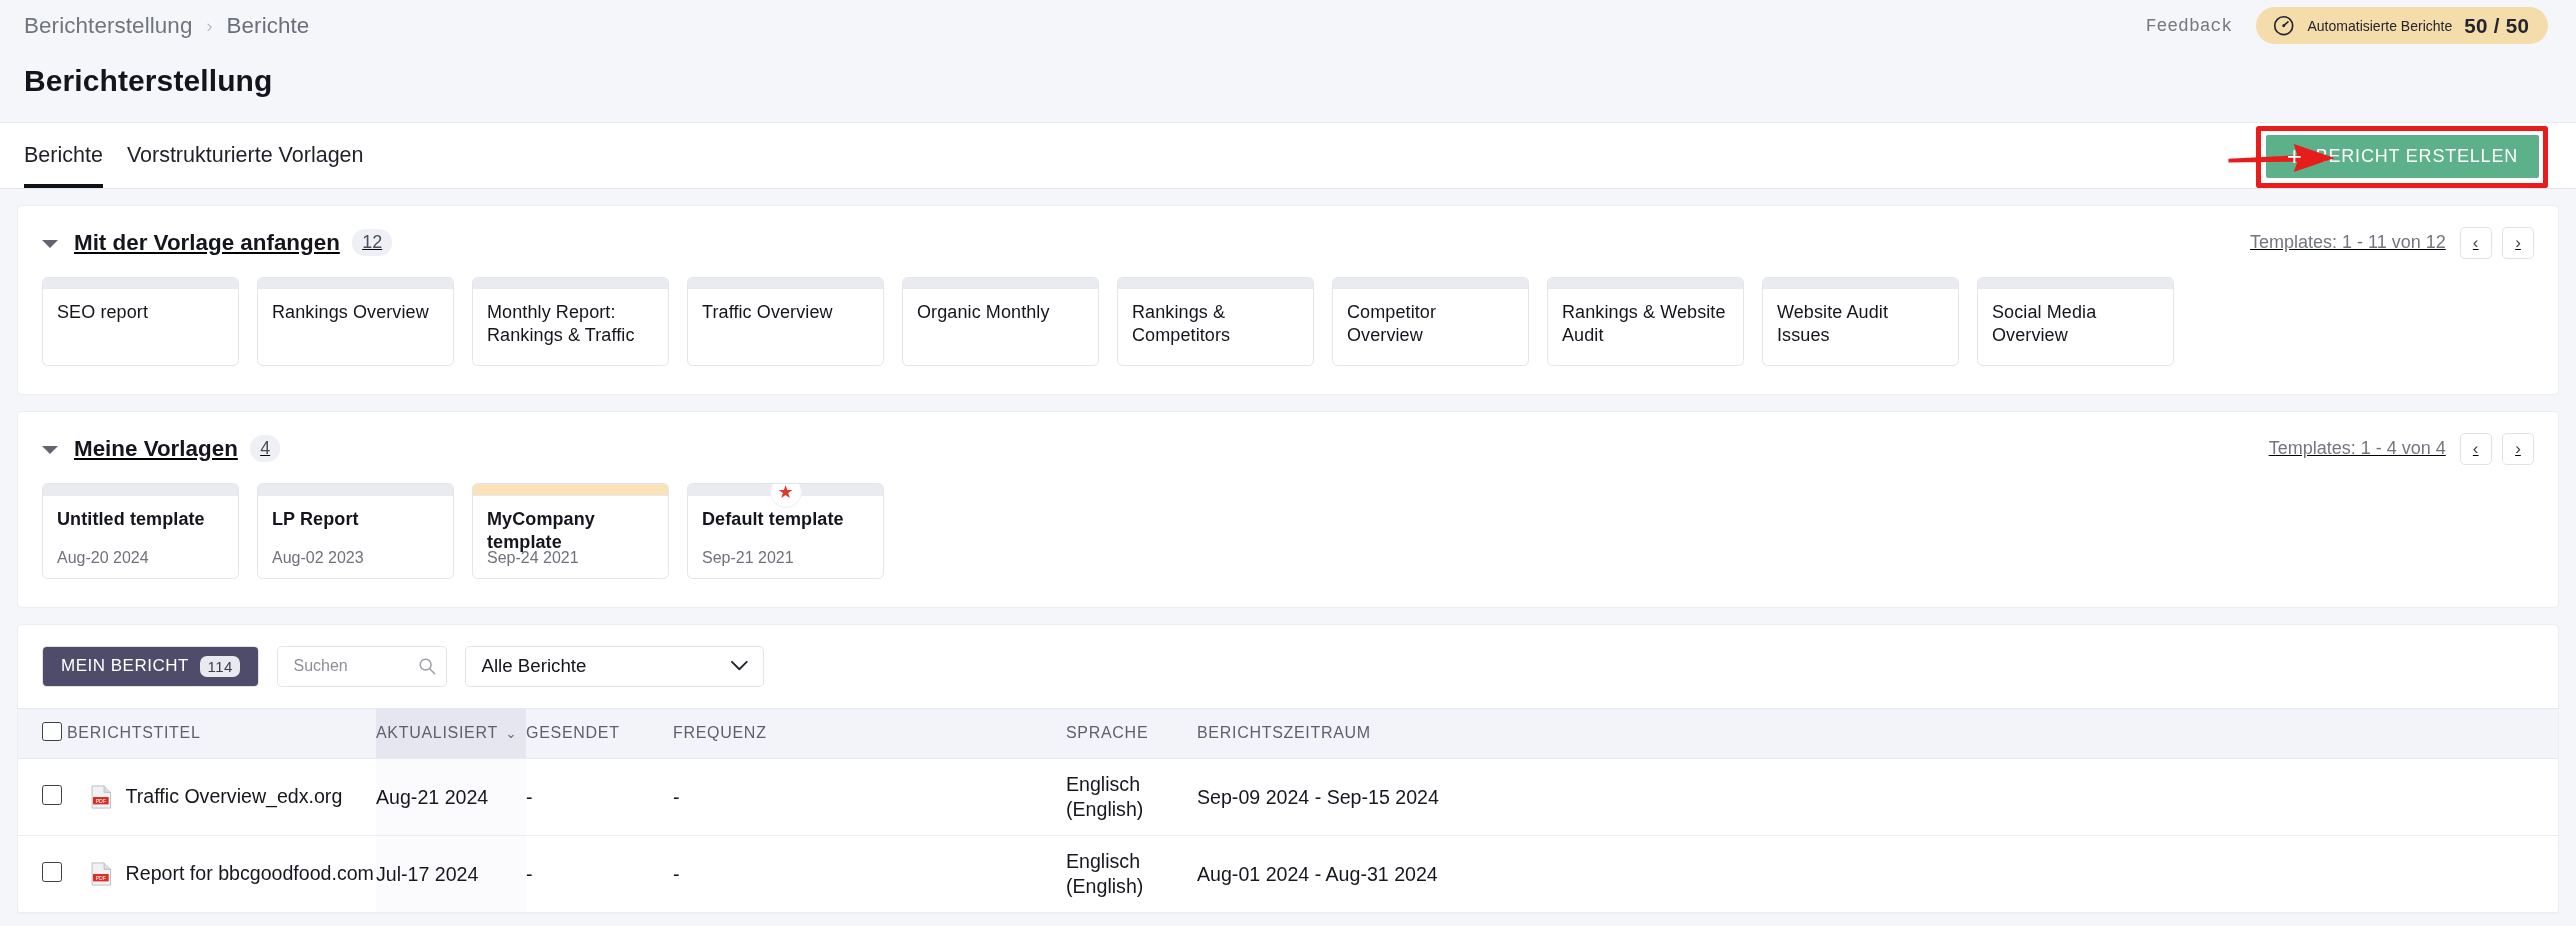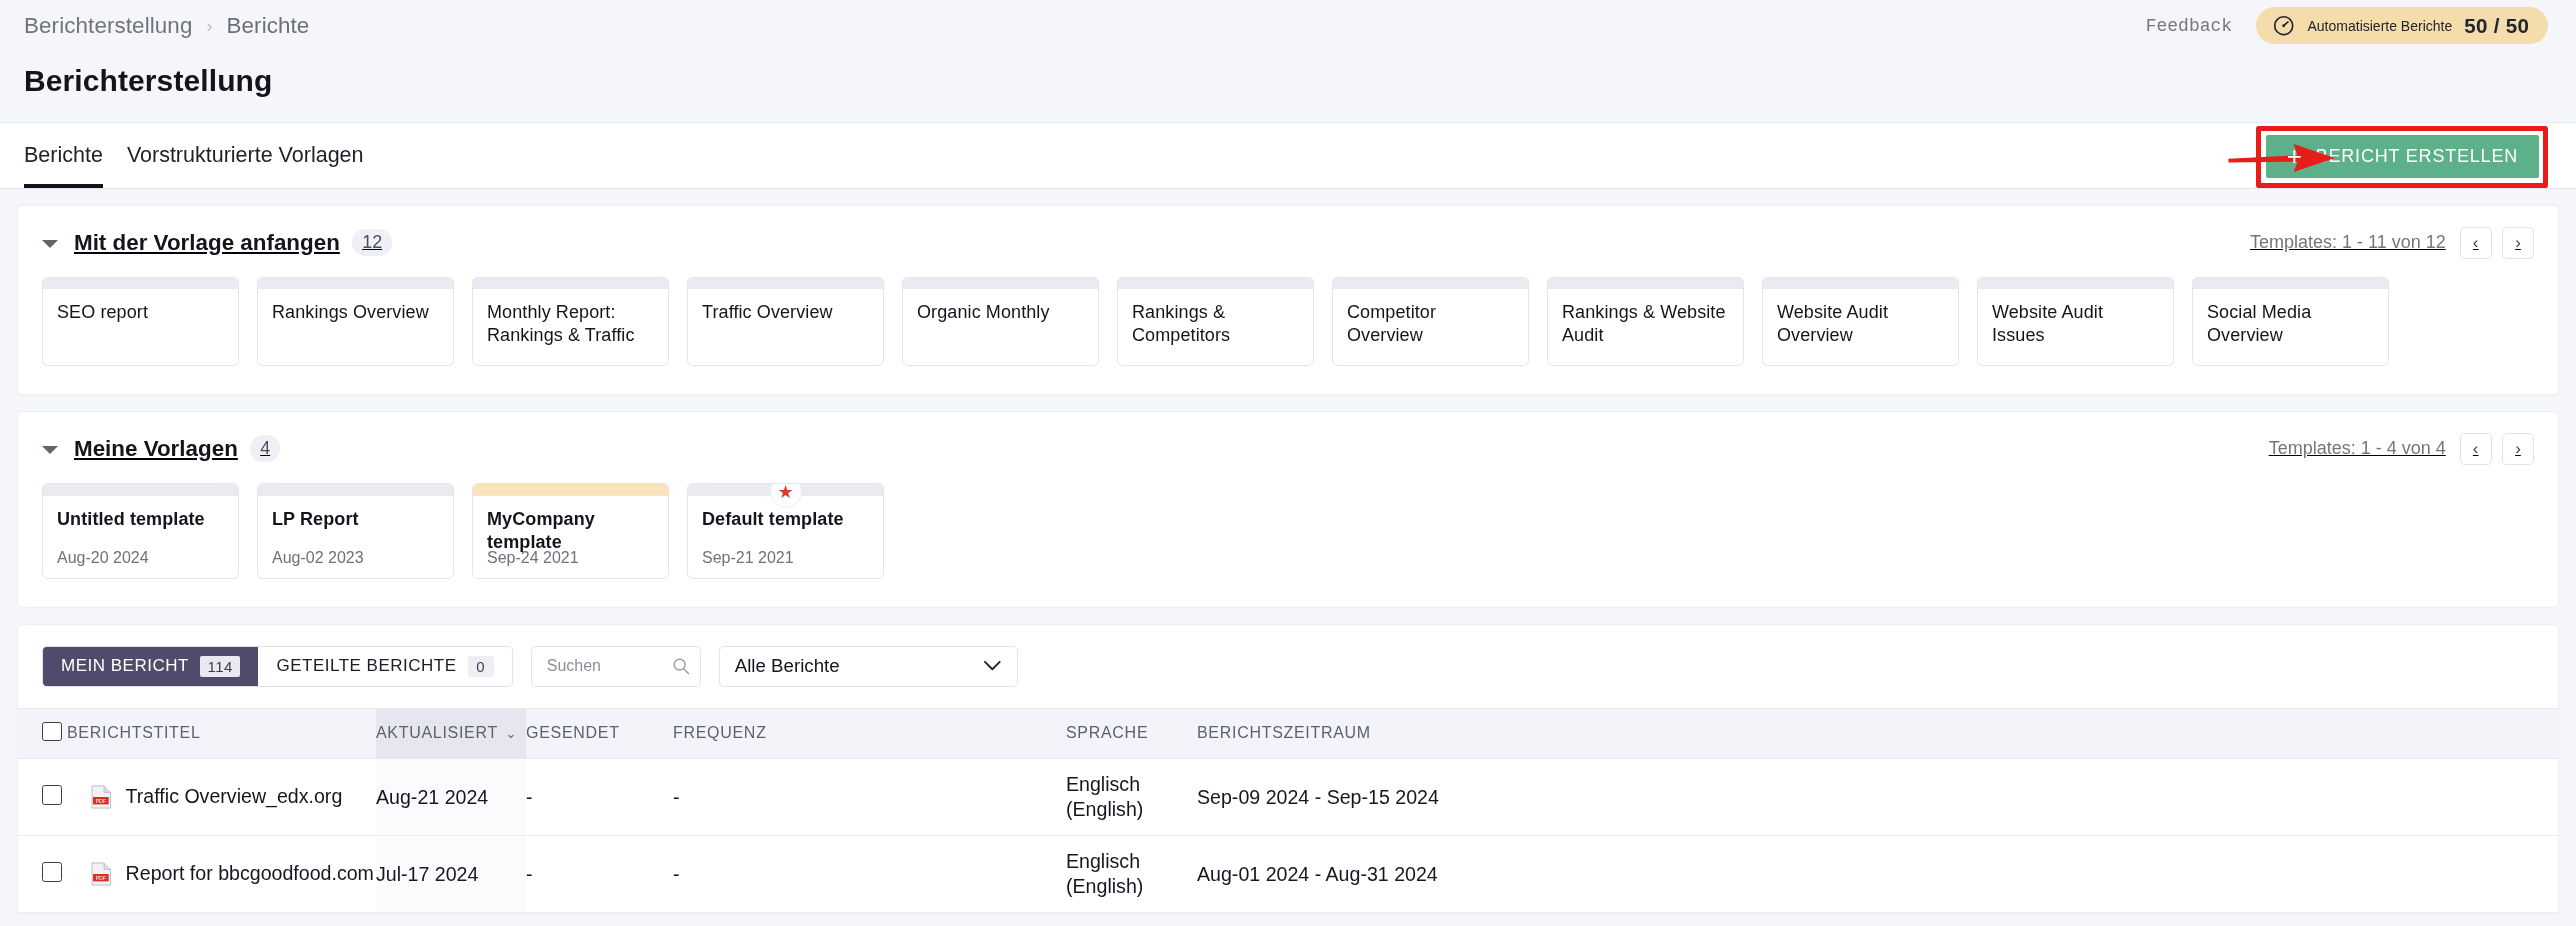--- a/index.html
+++ b/index.html
@@ -264,21 +264,21 @@
     font-size: 17px;
     letter-spacing: 0.5px;
     color: #1b1c25;
     background: #fff;
     cursor: pointer;
   }
   .seg-item.active { background: #4f4c6b; color: #ffffff; }
   .seg-badge {
     background: #edeff4;
     color: #40424d;
-    border-radius: 2px;
+    border-radius: 7px;
     font-size: 15px;
     padding: 1.9px 7.5px;
     min-width: 26px;
     text-align: center;
   }
   .seg-item.active .seg-badge { background: #e9eaf1; color: #3b3d49; }
 
   .search-box {
     position: relative;
     width: 170px; height: 41px;
@@ -461,26 +461,20 @@
       </div>
     <div class="card">
         <div class="card-strip"></div>
         <div class="card-body">
           <div class="card-title">Rankings &amp; Website Audit</div>
         </div>
       </div>
     <div class="card">
         <div class="card-strip"></div>
         <div class="card-body">
-          <div class="card-title">Website Audit Overview</div>
-        </div>
-      </div>
-    <div class="card">
-        <div class="card-strip"></div>
-        <div class="card-body">
           <div class="card-title">Website Audit Issues</div>
         </div>
       </div>
     <div class="card">
         <div class="card-strip"></div>
         <div class="card-body">
           <div class="card-title">Social Media Overview</div>
         </div>
       </div>
   </div>
@@ -531,24 +525,20 @@
     </div>
   </div>
 </div>
 
 <div class="panel panel-bottom">
   <div class="controls">
     <div class="seg">
       <div class="seg-item active">
         <span>MEIN BERICHT</span>
         <span class="seg-badge">114</span>
-      </div>
-      <div class="seg-item">
-        <span>GETEILTE BERICHTE</span>
-        <span class="seg-badge">0</span>
       </div>
     </div>
 
     <div class="search-box">
       <input type="text" placeholder="Suchen" style="">
       <svg class="search-ic" viewBox="0 0 20 20">
         <circle cx="8.5" cy="8.5" r="6" fill="none" stroke="#9a9ca6" stroke-width="1.6"></circle>
         <line x1="13" y1="13" x2="18.5" y2="18.5" stroke="#9a9ca6" stroke-width="1.6" stroke-linecap="round"></line>
       </svg>
     </div>

